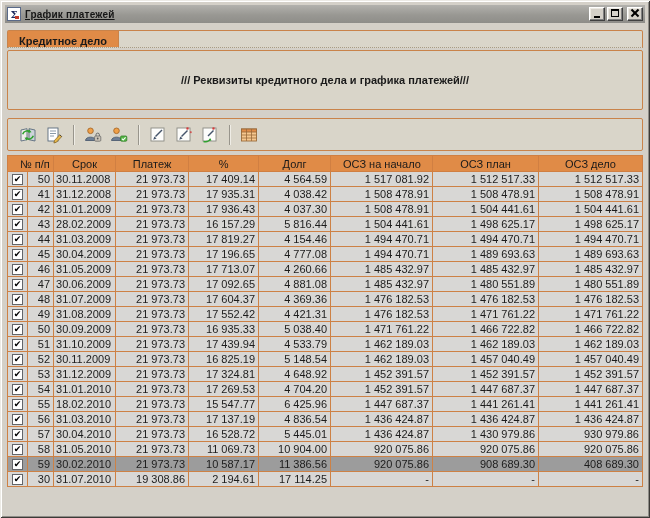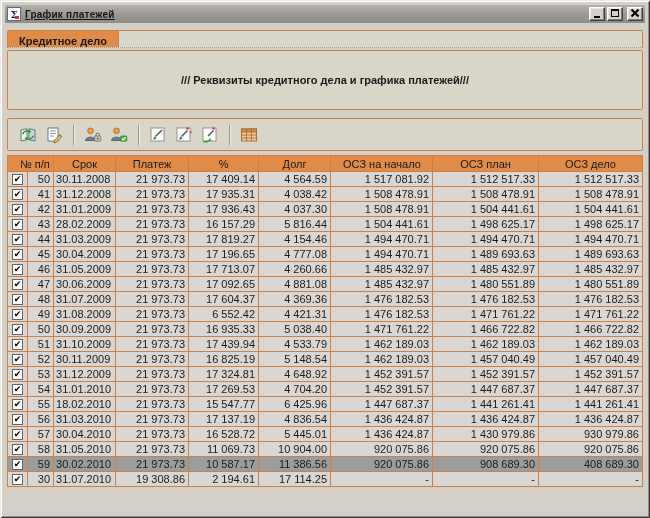--- a/index.html
+++ b/index.html
@@ -319,21 +319,21 @@
     <td class="r">4 369.36</td>
     <td class="r">1 476 182.53</td>
     <td class="r">1 476 182.53</td>
     <td class="r">1 476 182.53</td>
   </tr>
           <tr>
     <td class="cb"><span class="checkbox">✔</span></td>
     <td class="num">49</td>
     <td class="date">31.08.2009</td>
     <td class="r">21 973.73</td>
-    <td class="r">6 552.42</td>
+    <td class="r">17 552.42</td>
     <td class="r">4 421.31</td>
     <td class="r">1 476 182.53</td>
     <td class="r">1 471 761.22</td>
     <td class="r">1 471 761.22</td>
   </tr>
           <tr>
     <td class="cb"><span class="checkbox">✔</span></td>
     <td class="num">50</td>
     <td class="date">30.09.2009</td>
     <td class="r">21 973.73</td>

